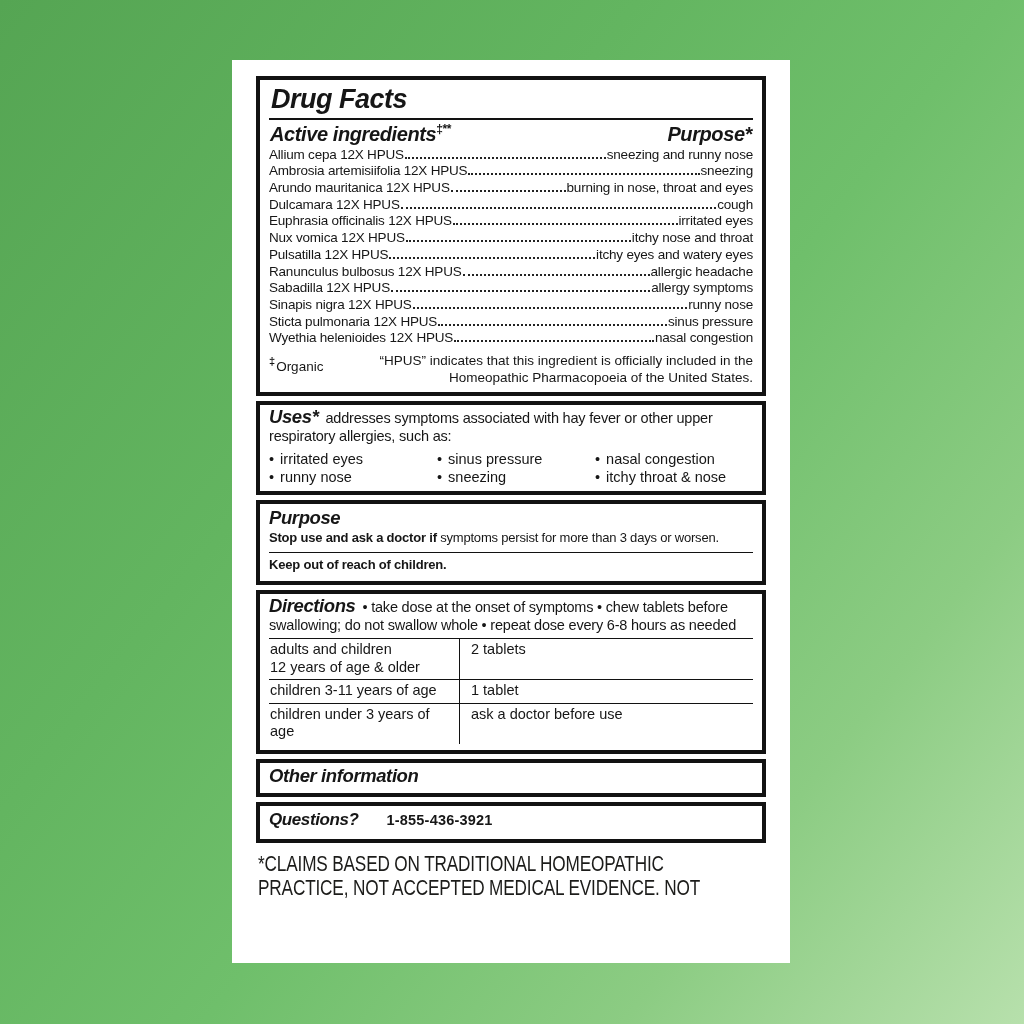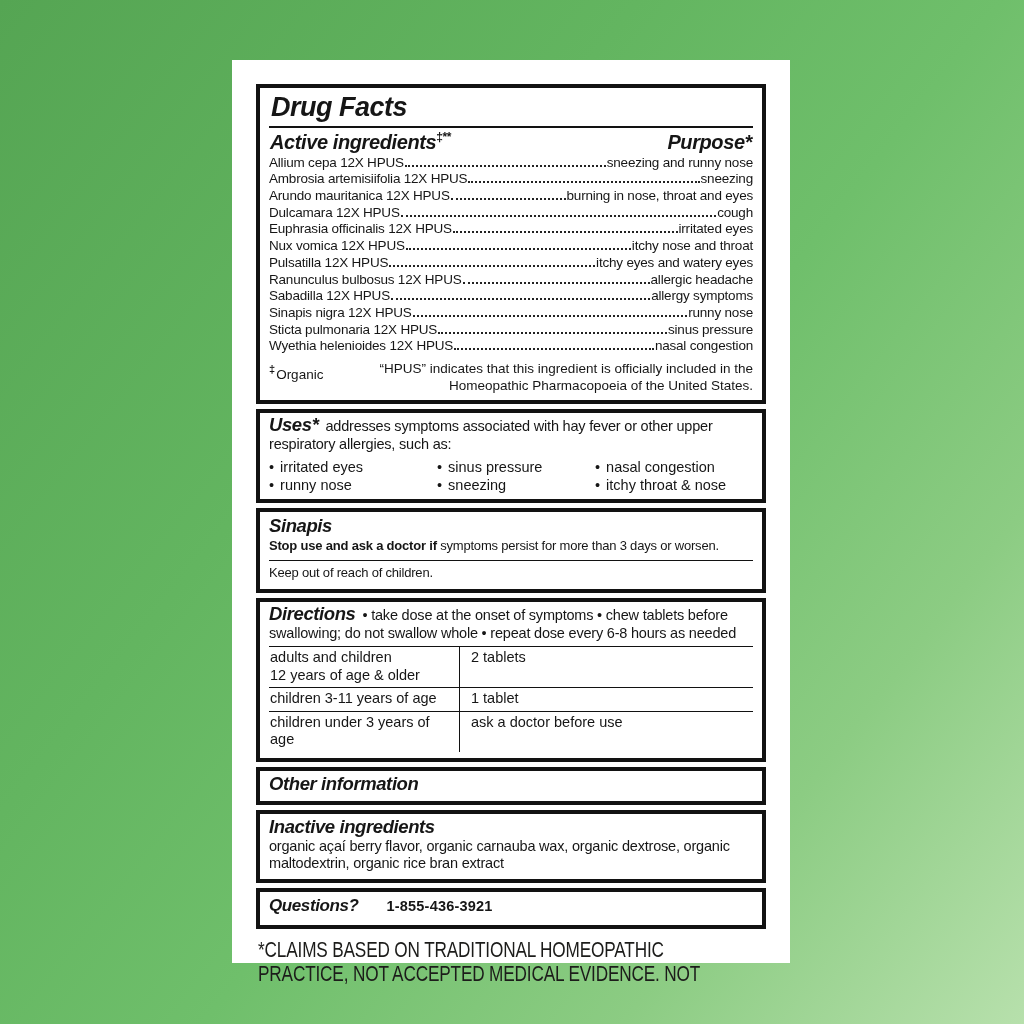--- a/index.html
+++ b/index.html
@@ -1,20 +1,20 @@
 <!DOCTYPE html>
 <html><head>
 <meta charset="utf-8">
 <style>
   * { margin:0; padding:0; box-sizing:border-box; }
   html,body { width:1024px; height:1024px; }
   body { font-family:"Liberation Sans", sans-serif; color:#161616; }
   .page { position:relative; width:1024px; height:1024px; overflow:hidden;
           background:linear-gradient(128deg,#55a553 0%,#63b560 35%,#6fbf6b 55%,#8ccc83 78%,#b7e0ac 100%); }
-  .card { position:absolute; left:232px; top:60px; width:558px; height:903px; background:#ffffff; padding:24px 24px 0 24px; }
+  .card { position:absolute; left:232px; top:60px; width:558px; height:903px; background:#ffffff; padding:16px 24px 0 24px; }
   .box { border:4px solid #121212; background:#fff; padding:3px 9px 6px 9px; margin-bottom:5px; }
   .box.tight { padding-top:2px; }
   .df-title { font-size:27px; font-weight:bold; font-style:italic; letter-spacing:-0.5px; padding:1px 0 3px 2px; border-bottom:2.5px solid #121212; }
   .ai-header { display:flex; justify-content:space-between; align-items:baseline; font-size:20px; font-weight:bold; font-style:italic; letter-spacing:-0.4px; padding:2px 1px 1px 1px;gap:43px; }
   .sup { vertical-align:super; font-size:60%; font-style:normal; }
   .ai-row { display:flex; align-items:baseline; font-size:13.5px; line-height:16.7px; letter-spacing:-0.2px; }
   .ai-name, .ai-purpose { white-space:nowrap; }
   .leader { flex:1; border-bottom:2px dotted #222; margin:0 1px 3px 1px; min-width:8px; }
   .ai-footnote { display:flex; align-items:flex-start; margin-top:6px; font-size:13.5px; line-height:16.5px; }
   .ai-footnote .marker { font-weight:bold; font-size:11px; vertical-align:super; margin-right:1px; }
@@ -126,24 +126,24 @@
         <div class="bullet">irritated eyes</div>
         <div class="bullet">sinus pressure</div>
         <div class="bullet">nasal congestion</div>
         <div class="bullet">runny nose</div>
         <div class="bullet">sneezing</div>
         <div class="bullet">itchy throat &amp; nose</div>
       </div>
     </div>
 
     <div class="box">
-      <div class="sec-head">Sinapis</div>
+      <div class="sec-head">Purpose</div>
       <div class="warn-line"><b class="run-in">Stop use and ask a doctor if</b><span> symptoms persist for more than 3 days or worsen.</span></div>
       <div class="warn-divider"></div>
-      <div class="warn-line" style="font-weight:normal; padding-bottom:1px;">Keep out of reach of children.</div>
+      <div class="warn-line" style="font-weight:bold; padding-bottom:1px;">Keep out of reach of children.</div>
     </div>
 
     <div class="box">
       <div class="body-txt">
         <span class="sec-head inline">Directions</span><span>• take dose at the onset of symptoms  • chew tablets before swallowing; do not swallow whole  • repeat dose every 6-8 hours as needed</span>
       </div>
       <div class="dir-table">
         <div class="dir-row">
           <div class="dir-who">
               <div>adults and children</div>
@@ -159,24 +159,20 @@
           <div class="dir-who">children under 3 years of age</div>
           <div class="dir-dose">ask a doctor before use</div>
         </div>
       </div>
     </div>
 
     <div class="box tight">
       <div class="sec-head">Other information</div>
     </div>
 
-    <div class="box tight">
-      <div class="sec-head">Inactive ingredients</div>
-      <div class="body-txt">organic açaí berry flavor, organic carnauba wax, organic dextrose, organic maltodextrin, organic rice bran extract</div>
-    </div>
 
     <div class="box tight">
       <div class="q-row">
         <span class="sec-head" style="font-size:17px;">Questions?</span>
         <span class="q-phone">1-855-436-3921</span>
       </div>
     </div>
 
     <div class="claims">
       <div class="claims-line">*CLAIMS BASED ON TRADITIONAL HOMEOPATHIC</div>

